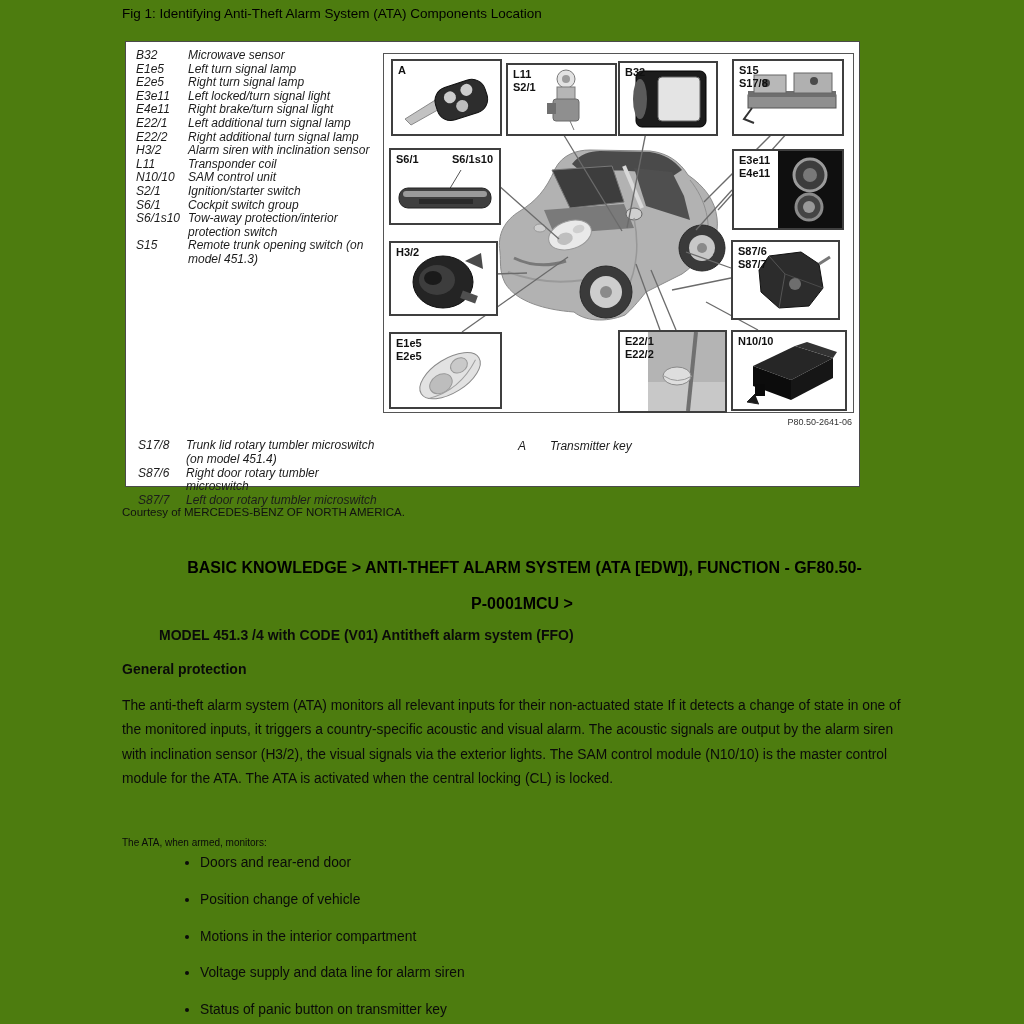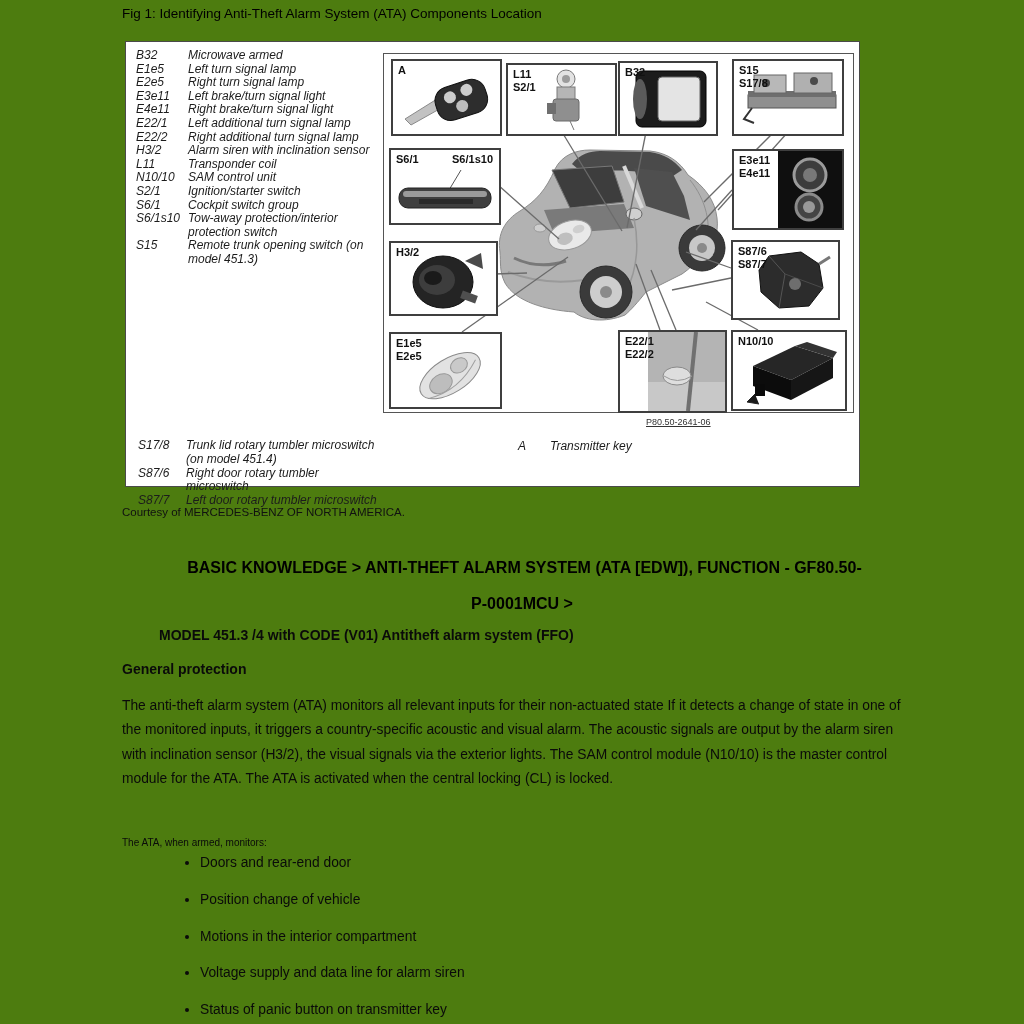--- a/index.html
+++ b/index.html
@@ -24,22 +24,22 @@
            border:1px solid #555;background:#fff;}
   .lines-svg,.car-svg{position:absolute;pointer-events:none;}
   .lines-svg{left:0;top:0;z-index:2;}
   .car-svg{left:100px;top:86px;z-index:1;}
   .callout{position:absolute;border:2px solid #3f3f3f;background:#fff;z-index:3;overflow:hidden;}
   .callout-label{position:absolute;left:5px;top:3px;font-weight:bold;font-size:11px;
                  line-height:12.5px;color:#111;z-index:2;white-space:pre-line;}
   .callout-label.right{left:auto;right:6px;}
   .callout-art{position:absolute;left:0;top:0;z-index:1;}
 
-  .ref-number{position:absolute;left:520px;top:375px;width:206px;
-              font-size:9px;color:#333;text-decoration:underline;}
+  .ref-number{position:absolute;left:520px;top:375px;width:206px;text-align:right;
+              font-size:9px;color:#333;}
 
   
   .legend-bottom{position:absolute;left:12px;top:397px;width:460px;
                  font-style:italic;font-size:12px;line-height:13.8px;color:#1c1c1c;}
   .legend-bottom .legend-row .code{width:48px;}
   .legend-key{position:absolute;left:392px;top:397px;display:flex;
               font-style:italic;font-size:12px;color:#1c1c1c;}
   .legend-key .code{width:32px;flex:none;}
 
   .courtesy{position:absolute;left:122px;top:506px;font-size:11.5px;color:#111;}
@@ -62,33 +62,33 @@
 
 <div class="page">
 
   <div class="fig-title">Fig 1: Identifying Anti-Theft Alarm System (ATA) Components Location</div>
 
   <div class="figure-frame">
 
     <div class="legend">
       <div class="legend-row">
           <span class="code">B32</span>
-          <span class="desc">Microwave armed</span>
+          <span class="desc">Microwave sensor</span>
         </div>
       <div class="legend-row">
           <span class="code">E1e5</span>
           <span class="desc">Left turn signal lamp</span>
         </div>
       <div class="legend-row">
           <span class="code">E2e5</span>
           <span class="desc">Right turn signal lamp</span>
         </div>
       <div class="legend-row">
           <span class="code">E3e11</span>
-          <span class="desc">Left brake/turn signal light</span>
+          <span class="desc">Left locked/turn signal light</span>
         </div>
       <div class="legend-row">
           <span class="code">E4e11</span>
           <span class="desc">Right brake/turn signal light</span>
         </div>
       <div class="legend-row">
           <span class="code">E22/1</span>
           <span class="desc">Left additional turn signal lamp</span>
         </div>
       <div class="legend-row">

